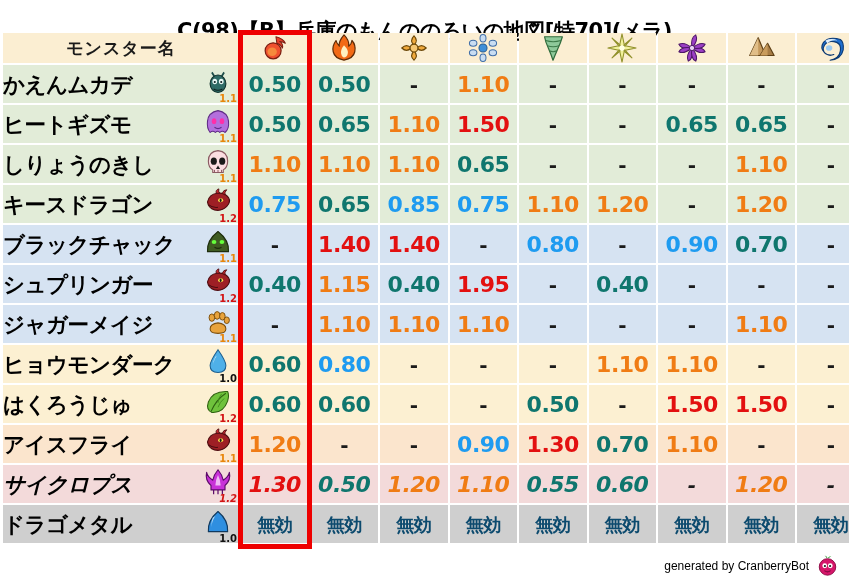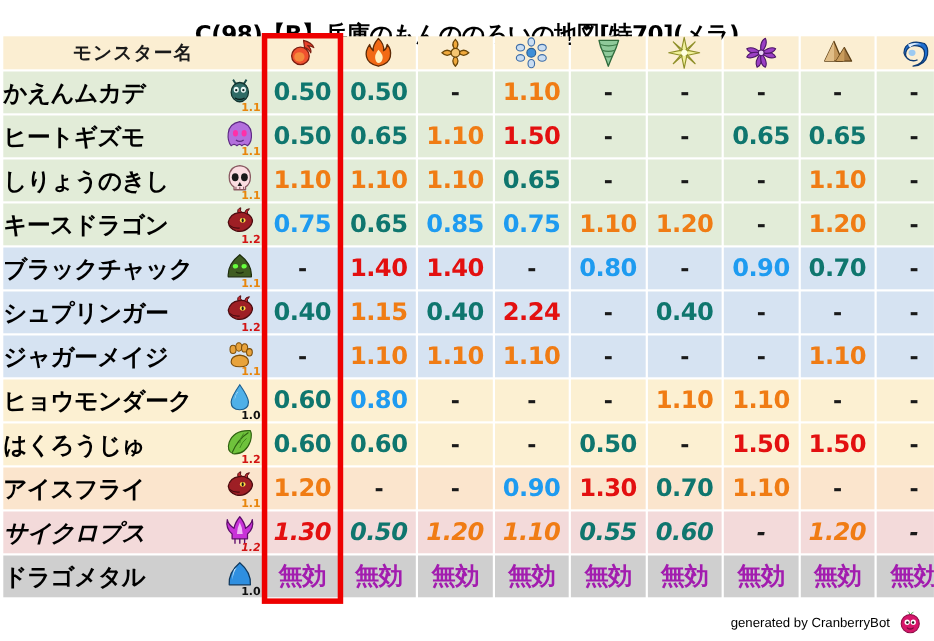--- a/index.html
+++ b/index.html
@@ -118,21 +118,21 @@
   td.val {
     height: 38px;
     font-size: 22px;
     letter-spacing: -0.5px;
   }
   .v-dblue  { color: #0f766e; }
   .v-lblue  { color: #1e9bf0; }
   .v-orange { color: #f07c14; }
   .v-red    { color: #e31010; }
   .v-dash   { color: #1a1a1a; font-size: 20px; }
-  .v-muko   { color: #a21caf; font-size: 22px; }
+  .v-muko   { color: #0c4a6e; font-size: 18px; }
 
   
   .band-green  td { background: #e2ecd8; }
   .band-blue   td { background: #d6e3f2; }
   .band-cream  td { background: #fcf0d2; }
   .band-peach  td { background: #fbe5cd; }
   .band-pink   td { background: #f3dada; font-style: italic; }
   .band-gray   td { background: #cfcfcf; }
 
   
@@ -420,21 +420,21 @@
                   <ellipse cx="19" cy="14" rx="1.1" ry="2.1" fill="#1a1a1a"></ellipse>
                   <path d="M5 19 Q10 23 16 22" stroke="#4d0c10" stroke-width="1.2" fill="none"></path>
                 </svg>
                 <span class="ver r">1.2</span>
               </span>
             </div>
           </td>
           <td class="val"><span class="v-dblue">0.40</span></td>
           <td class="val"><span class="v-orange">1.15</span></td>
           <td class="val"><span class="v-dblue">0.40</span></td>
-          <td class="val"><span class="v-red">2.24</span></td>
+          <td class="val"><span class="v-red">1.95</span></td>
           <td class="val"><span class="v-dash">-</span></td>
           <td class="val"><span class="v-dblue">0.40</span></td>
           <td class="val"><span class="v-dash">-</span></td>
           <td class="val"><span class="v-dash">-</span></td>
           <td class="val"><span class="v-dash">-</span></td>
         </tr>
         <tr class="band-blue">
           <td class="name-cell">
             <div class="name-inner">
               <span class="mname">ジャガーメイジ</span>

